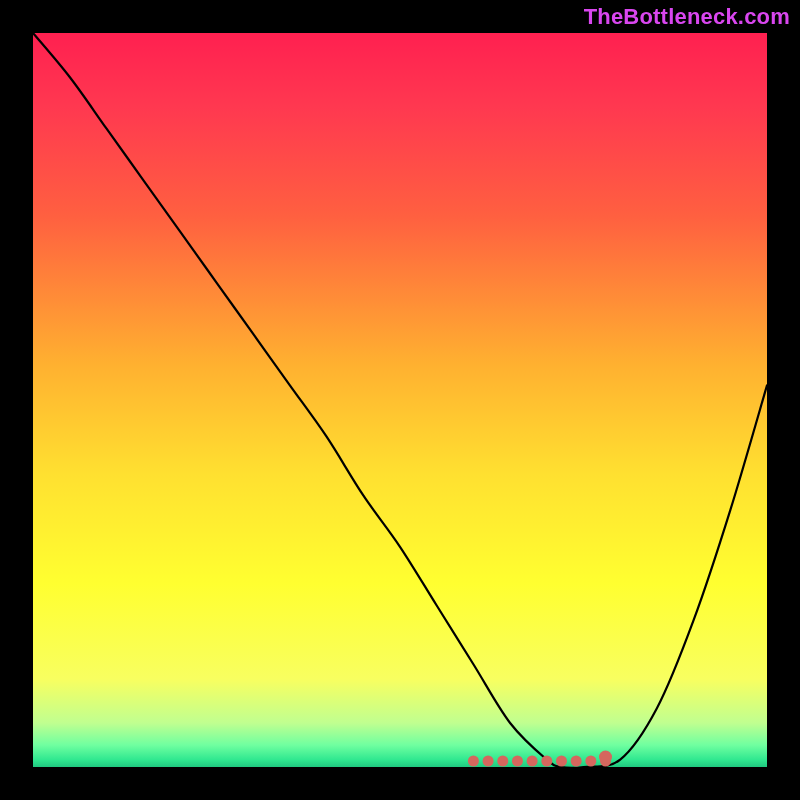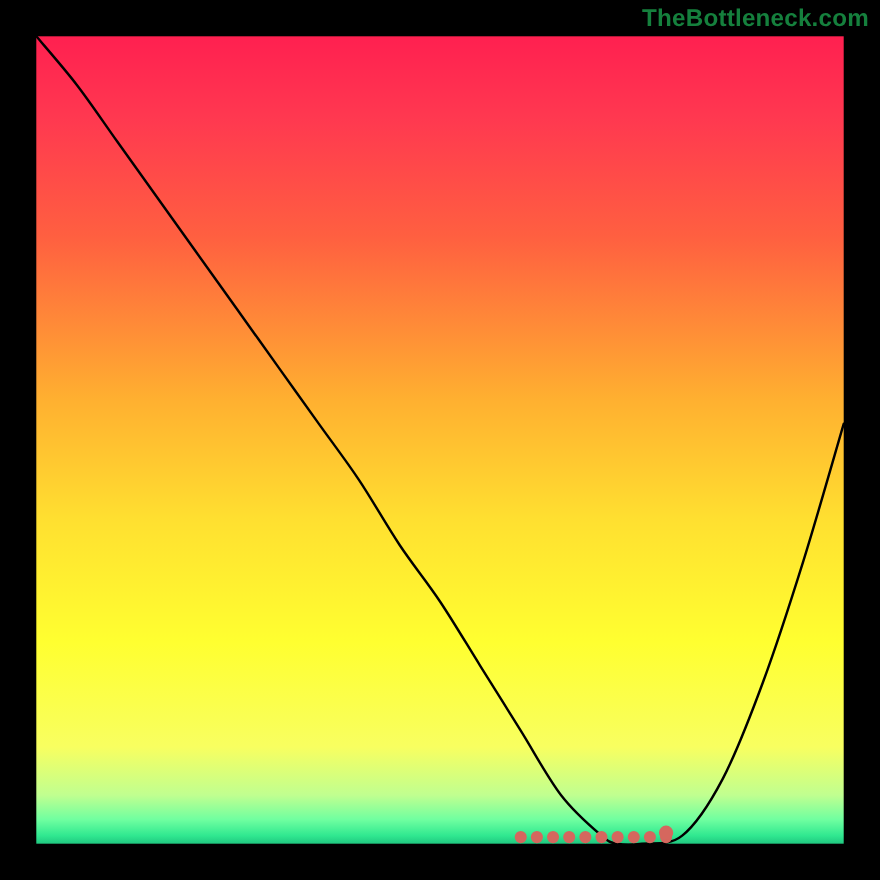--- a/index.html
+++ b/index.html
@@ -20,21 +20,21 @@
     left: 0;
     top: 0;
   }
   .watermark {
     position: absolute;
     top: 4px;
     right: 10px;
     font-family: Arial, Helvetica, sans-serif;
     font-size: 22px;
     font-weight: 600;
-    color: #15803d;
+    color: #d946ef;
     letter-spacing: 0.2px;
     user-select: none;
   }
 </style>
 </head>
 <body>
 
 <div class="stage">
   <svg class="chart" width="800" height="800" viewBox="0 0 800 800">
     <defs>

